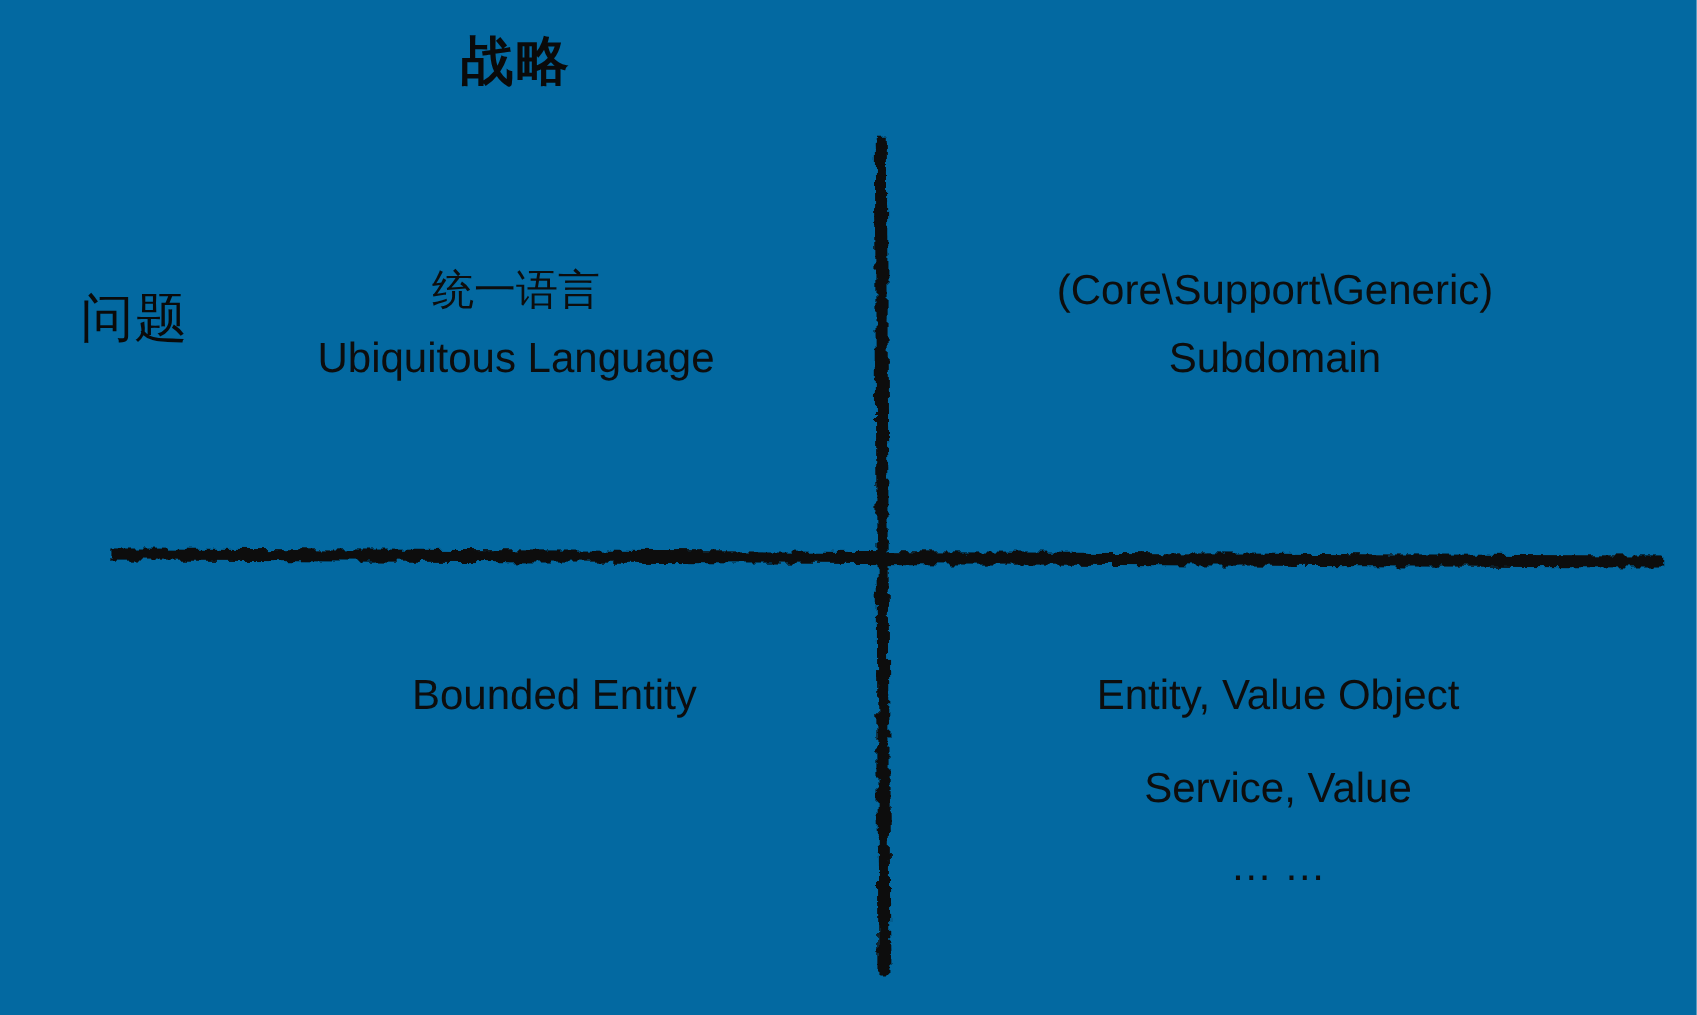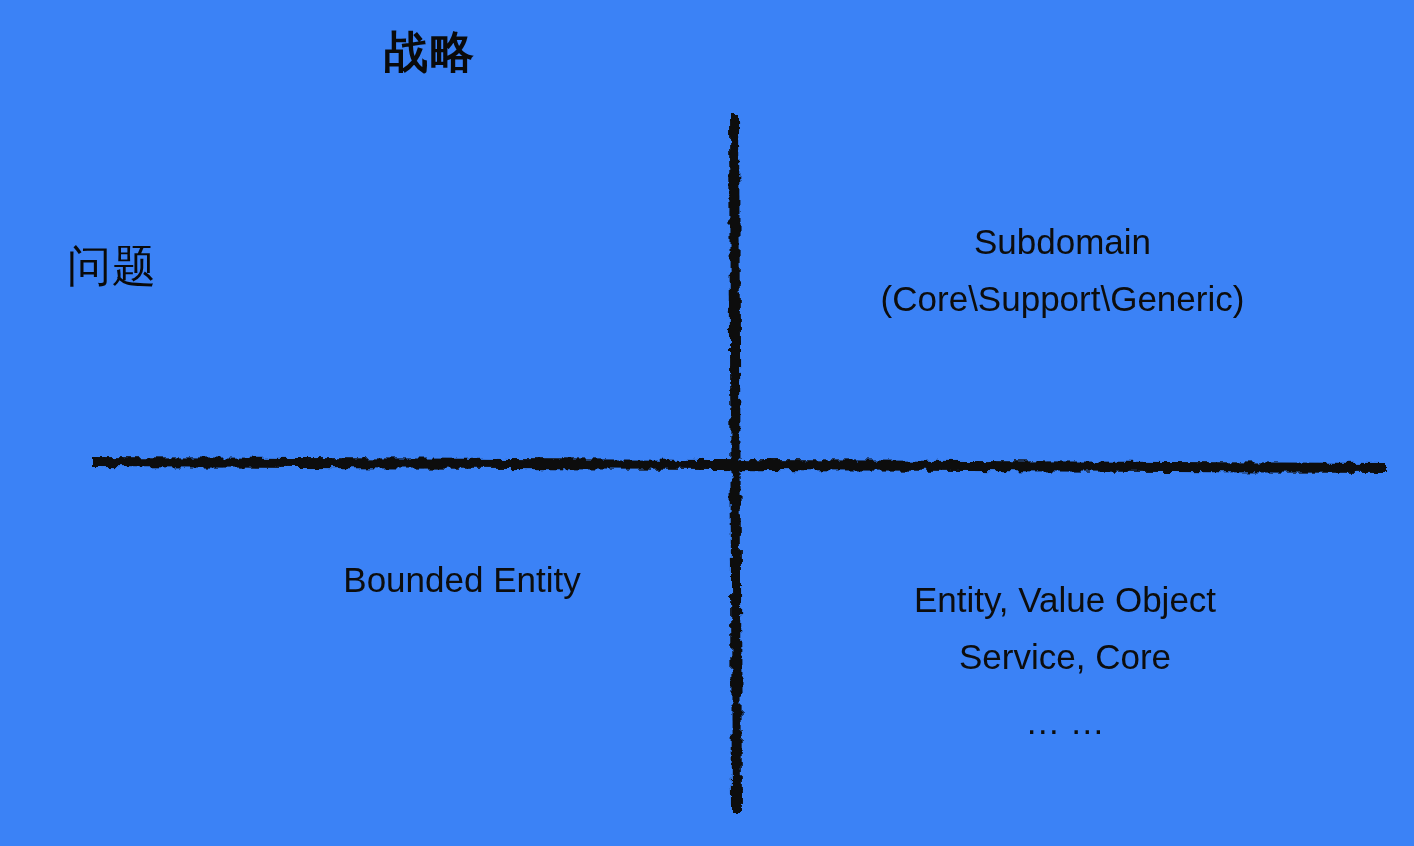--- a/index.html
+++ b/index.html
@@ -4,21 +4,21 @@
 <style>
   html, body {
     margin: 0;
     padding: 0;
     background: #ffffff;
   }
   .canvas {
     position: relative;
     width: 1414px;
     height: 846px;
-    background: #3b82f6;
+    background: #0369a1;
     color: #0a0a0a;
     font-family: "Liberation Sans", "DejaVu Sans", sans-serif;
     overflow: hidden;
   }
   .axes-svg {
     position: absolute;
     left: 0;
     top: 0;
     width: 1414px;
     height: 846px;
@@ -73,25 +73,29 @@
     <g filter="url(#rough-stroke)" stroke="#0c0c0c" fill="none" stroke-linecap="butt">
       <line x1="734" y1="114" x2="737" y2="812" stroke-width="10"></line>
       <line x1="92" y1="462" x2="1386" y2="468" stroke-width="10"></line>
     </g>
   </svg>
 
   <div class="label header-label" style="left:230px; top:26px; width:400px;">战略</div>
 
   <div class="label row-label" style="left:12px; top:240px; width:200px;">问题</div>
 
+  <div class="q-block two-line" style="left:155px; top:213px; width:550px;">
+    <div class="cell-line">统一语言</div>
+    <div class="cell-line">Ubiquitous Language</div>
+  </div>
 
   <div class="q-block two-line" style="left:790px; top:213px; width:545px;">
+    <div class="cell-line">(Core\Support\Generic)</div>
     <div class="cell-line">Subdomain</div>
-    <div class="cell-line">(Core\Support\Generic)</div>
   </div>
 
   <div class="label cell-line" style="left:188px; top:558px; width:548px;">Bounded Entity</div>
 
-  <div class="label cell-line" style="left:790px; top:558px; width:550px;margin-top:20px;">Entity, Value Object</div>
-  <div class="label cell-line" style="left:790px; top:635px; width:550px;">Service, Core</div>
+  <div class="label cell-line" style="left:790px; top:558px; width:550px;">Entity, Value Object</div>
+  <div class="label cell-line" style="left:790px; top:635px; width:550px;">Service, Value</div>
   <div class="label cell-line" style="left:790px; top:700px; width:550px;">… …</div>
 
 </div>
 
 </body></html>

